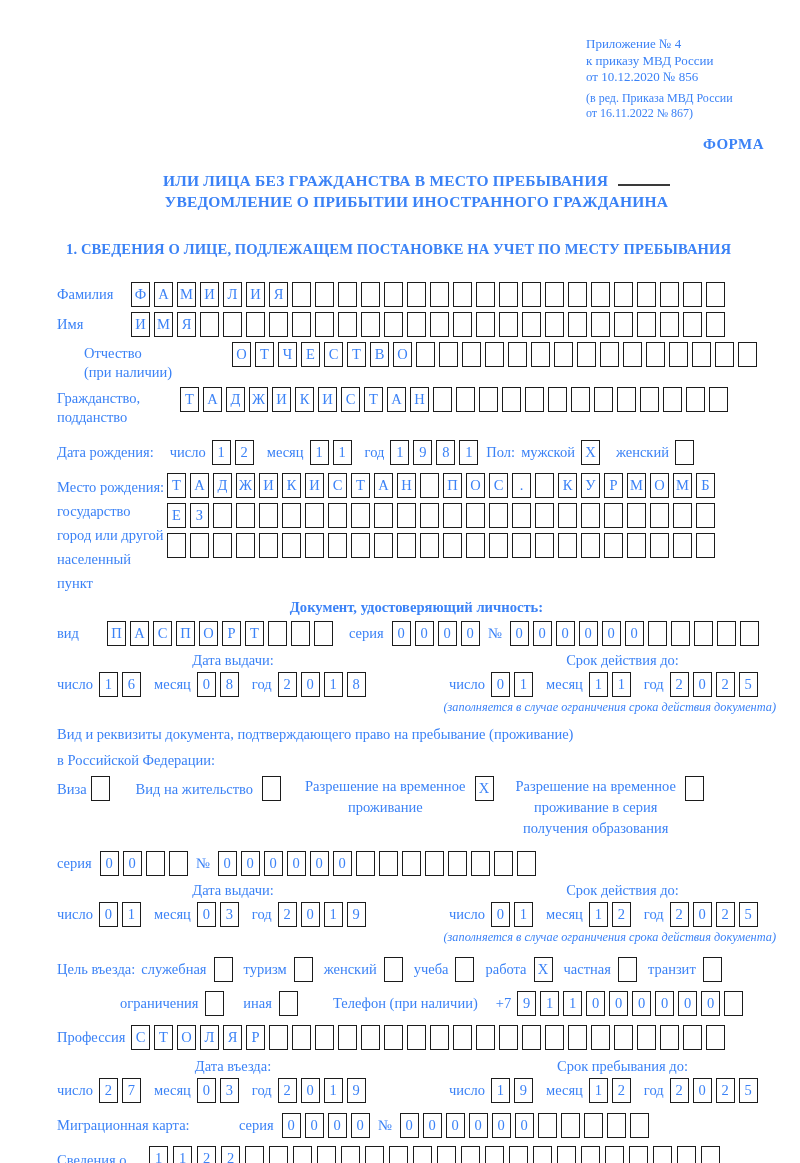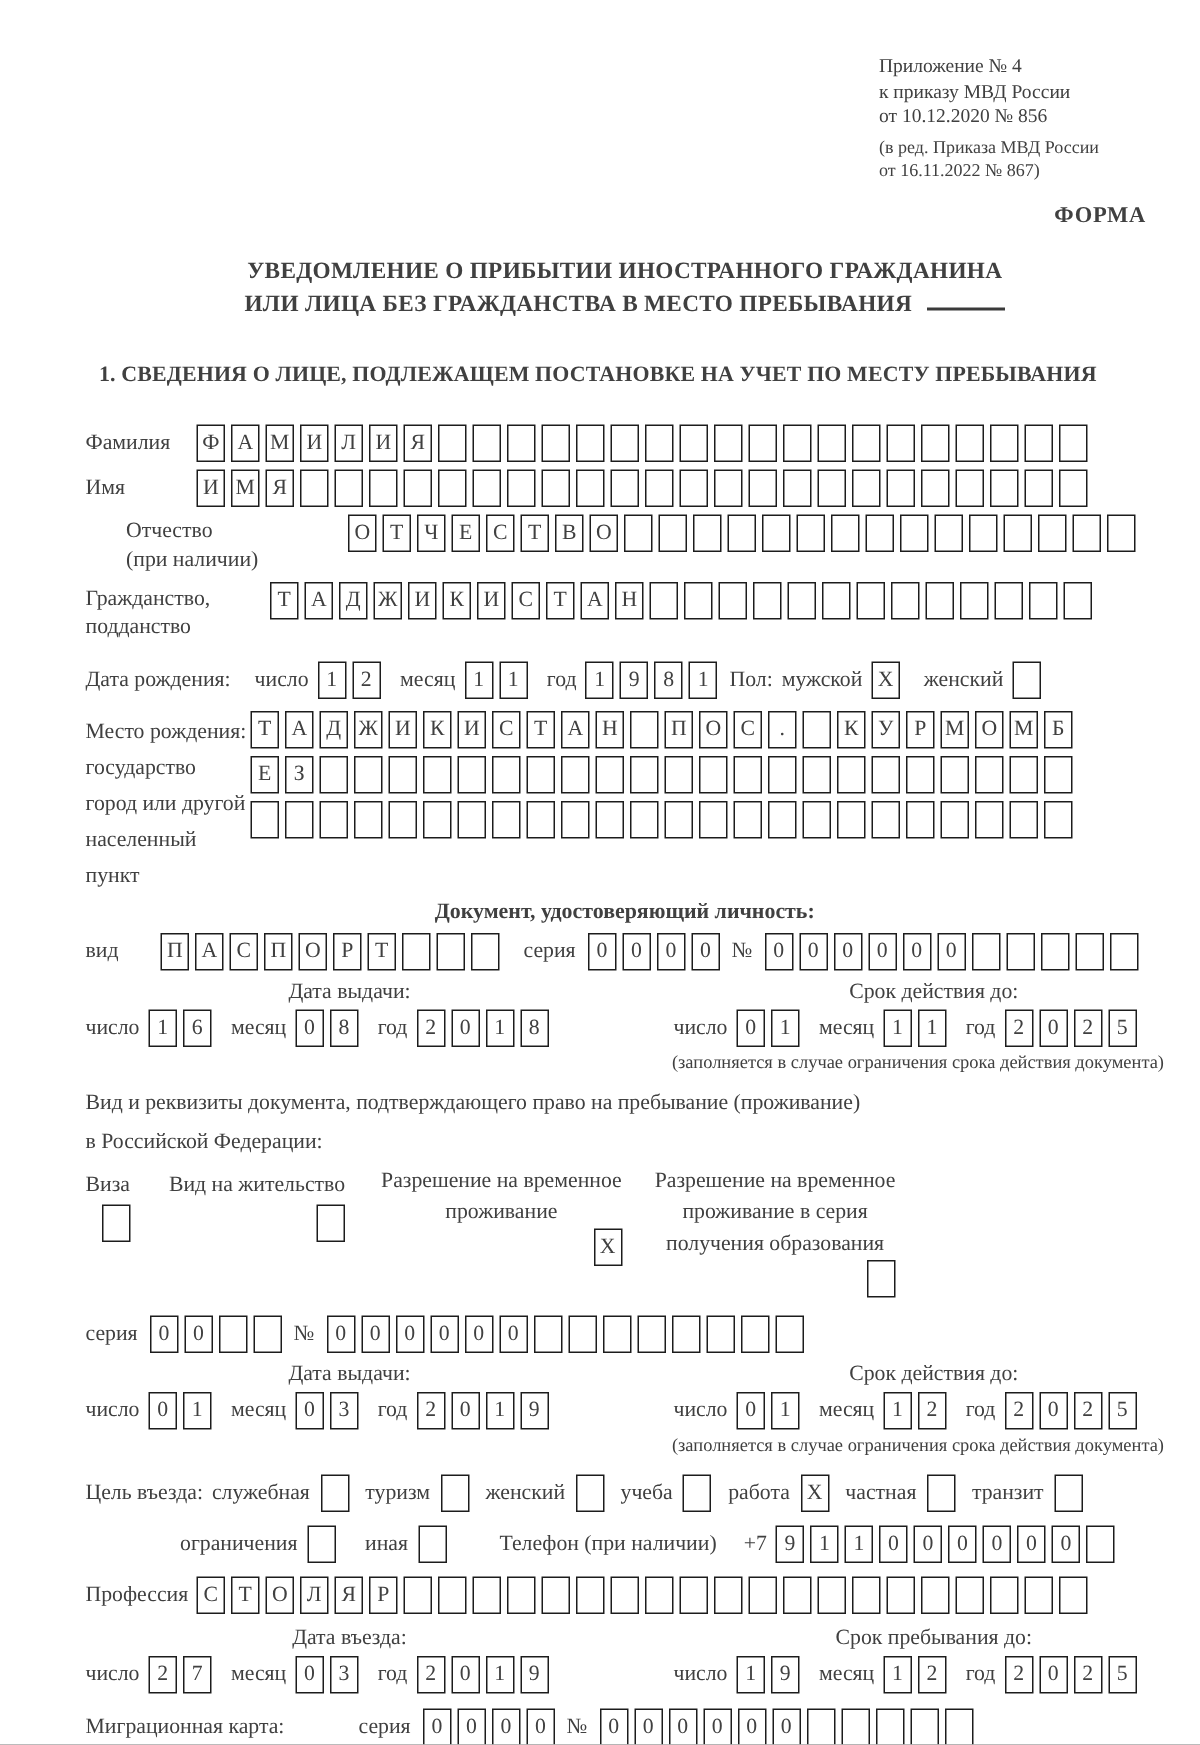--- a/index.html
+++ b/index.html
@@ -1,17 +1,17 @@
 <!DOCTYPE html>
 <html><head>
 <meta charset="utf-8">
 <style>
   html,body{margin:0;padding:0;background:#888;}
   .page{
-    width:800px;height:1163px;background:#ffffff;color:#404040;
+    width:800px;height:1163px;background:#ffffff;color:#3b82f6;
     font-family:"Liberation Serif","DejaVu Serif",serif;
     box-sizing:border-box;padding:36px 24px 0 57px;
     position:relative;overflow:hidden;margin:0 auto;
     font-size:14.5px;
   }
   
   .hdr{margin-left:auto;width:190px;font-size:13px;line-height:16.5px;}
   .hdr .small{font-size:12px;line-height:15.5px;}
   .hdr .small.first{margin-top:5px;}
   .forma{text-align:right;font-weight:bold;font-size:15px;padding-right:12px;margin-top:14px;letter-spacing:.5px;}
@@ -32,25 +32,25 @@
   .w74{width:74px;} .w148{width:148px;margin-left:27px;} .w123{width:123px;} .w110{width:110px;} .w92{width:92px;}
   .stack > .boxes{display:block;margin-bottom:5px;}
   
   .dsplit{display:flex;margin-top:6px;}
   .dleft{width:352px;flex-shrink:0;} .dright{flex:1;}
   .dhead{text-align:center;font-size:14.5px;}
   .dhead.lft{text-align:center;padding-right:60px;}
   .dgroup{display:flex;align-items:center;margin-top:3px;}
   .dlbl{margin-right:6px;}
   .dgap{margin-left:13px;}
-  .note{font-size:12.3px;text-align:right;margin-top:3px;}
+  .note{font-size:12.3px;text-align:right;margin-top:3px;font-style:italic;}
   .plain{margin-top:7px;line-height:24px;}
   
   .resopts{display:flex;align-items:flex-start;margin-top:4px;}
-  .ropt{display:flex;align-items:flex-end;flex-direction:column;}
+  .ropt{display:flex;align-items:flex-start;}
   .ropt .lines{text-align:center;line-height:21px;}
   .ropt .boxes{margin-left:9px;margin-top:0;}
   
   .optrow{display:flex;align-items:center;margin-top:12px;}
   .opt{display:flex;align-items:center;margin-right:11px;}
   .opt .boxes{margin-left:7px;}
   .indent63{margin-left:63px;}
   .ml16{margin-left:16px;} .ml24{margin-left:24px;} .ml18{margin-left:18px;} .ml30{margin-left:30px;} .ml8{margin-left:8px;}
   .mr6{margin-right:6px;} .mr8{margin-right:8px;}
   .dochdr{text-align:center;font-weight:bold;font-size:14.6px;margin-top:4px;}
@@ -64,22 +64,22 @@
     <div>Приложение № 4</div>
     <div>к приказу МВД России</div>
     <div>от 10.12.2020 № 856</div>
     <div class="small first">(в ред. Приказа МВД России</div>
     <div class="small">от 16.11.2022 № 867)</div>
   </div>
 
   <div class="forma">ФОРМА</div>
 
   <div class="title">
+    <div><span>ИЛИ ЛИЦА БЕЗ ГРАЖДАНСТВА В МЕСТО ПРЕБЫВАНИЯ</span><span class="blank"></span></div>
     <div>УВЕДОМЛЕНИЕ О ПРИБЫТИИ ИНОСТРАННОГО ГРАЖДАНИНА</div>
-    <div><span>ИЛИ ЛИЦА БЕЗ ГРАЖДАНСТВА В МЕСТО ПРЕБЫВАНИЯ</span><span class="blank"></span></div>
   </div>
 
   <div class="sec1">1. СВЕДЕНИЯ О ЛИЦЕ, ПОДЛЕЖАЩЕМ ПОСТАНОВКЕ НА УЧЕТ ПО МЕСТУ ПРЕБЫВАНИЯ</div>
 
   <div class="frow" style="margin-top:24px;">
     <div class="lbl w74">Фамилия</div>
     <div class="boxes"><span class="bx">Ф</span><span class="bx">А</span><span class="bx">М</span><span class="bx">И</span><span class="bx">Л</span><span class="bx">И</span><span class="bx">Я</span><span class="bx"></span><span class="bx"></span><span class="bx"></span><span class="bx"></span><span class="bx"></span><span class="bx"></span><span class="bx"></span><span class="bx"></span><span class="bx"></span><span class="bx"></span><span class="bx"></span><span class="bx"></span><span class="bx"></span><span class="bx"></span><span class="bx"></span><span class="bx"></span><span class="bx"></span><span class="bx"></span><span class="bx"></span></div>
   </div>
 
   <div class="frow">

